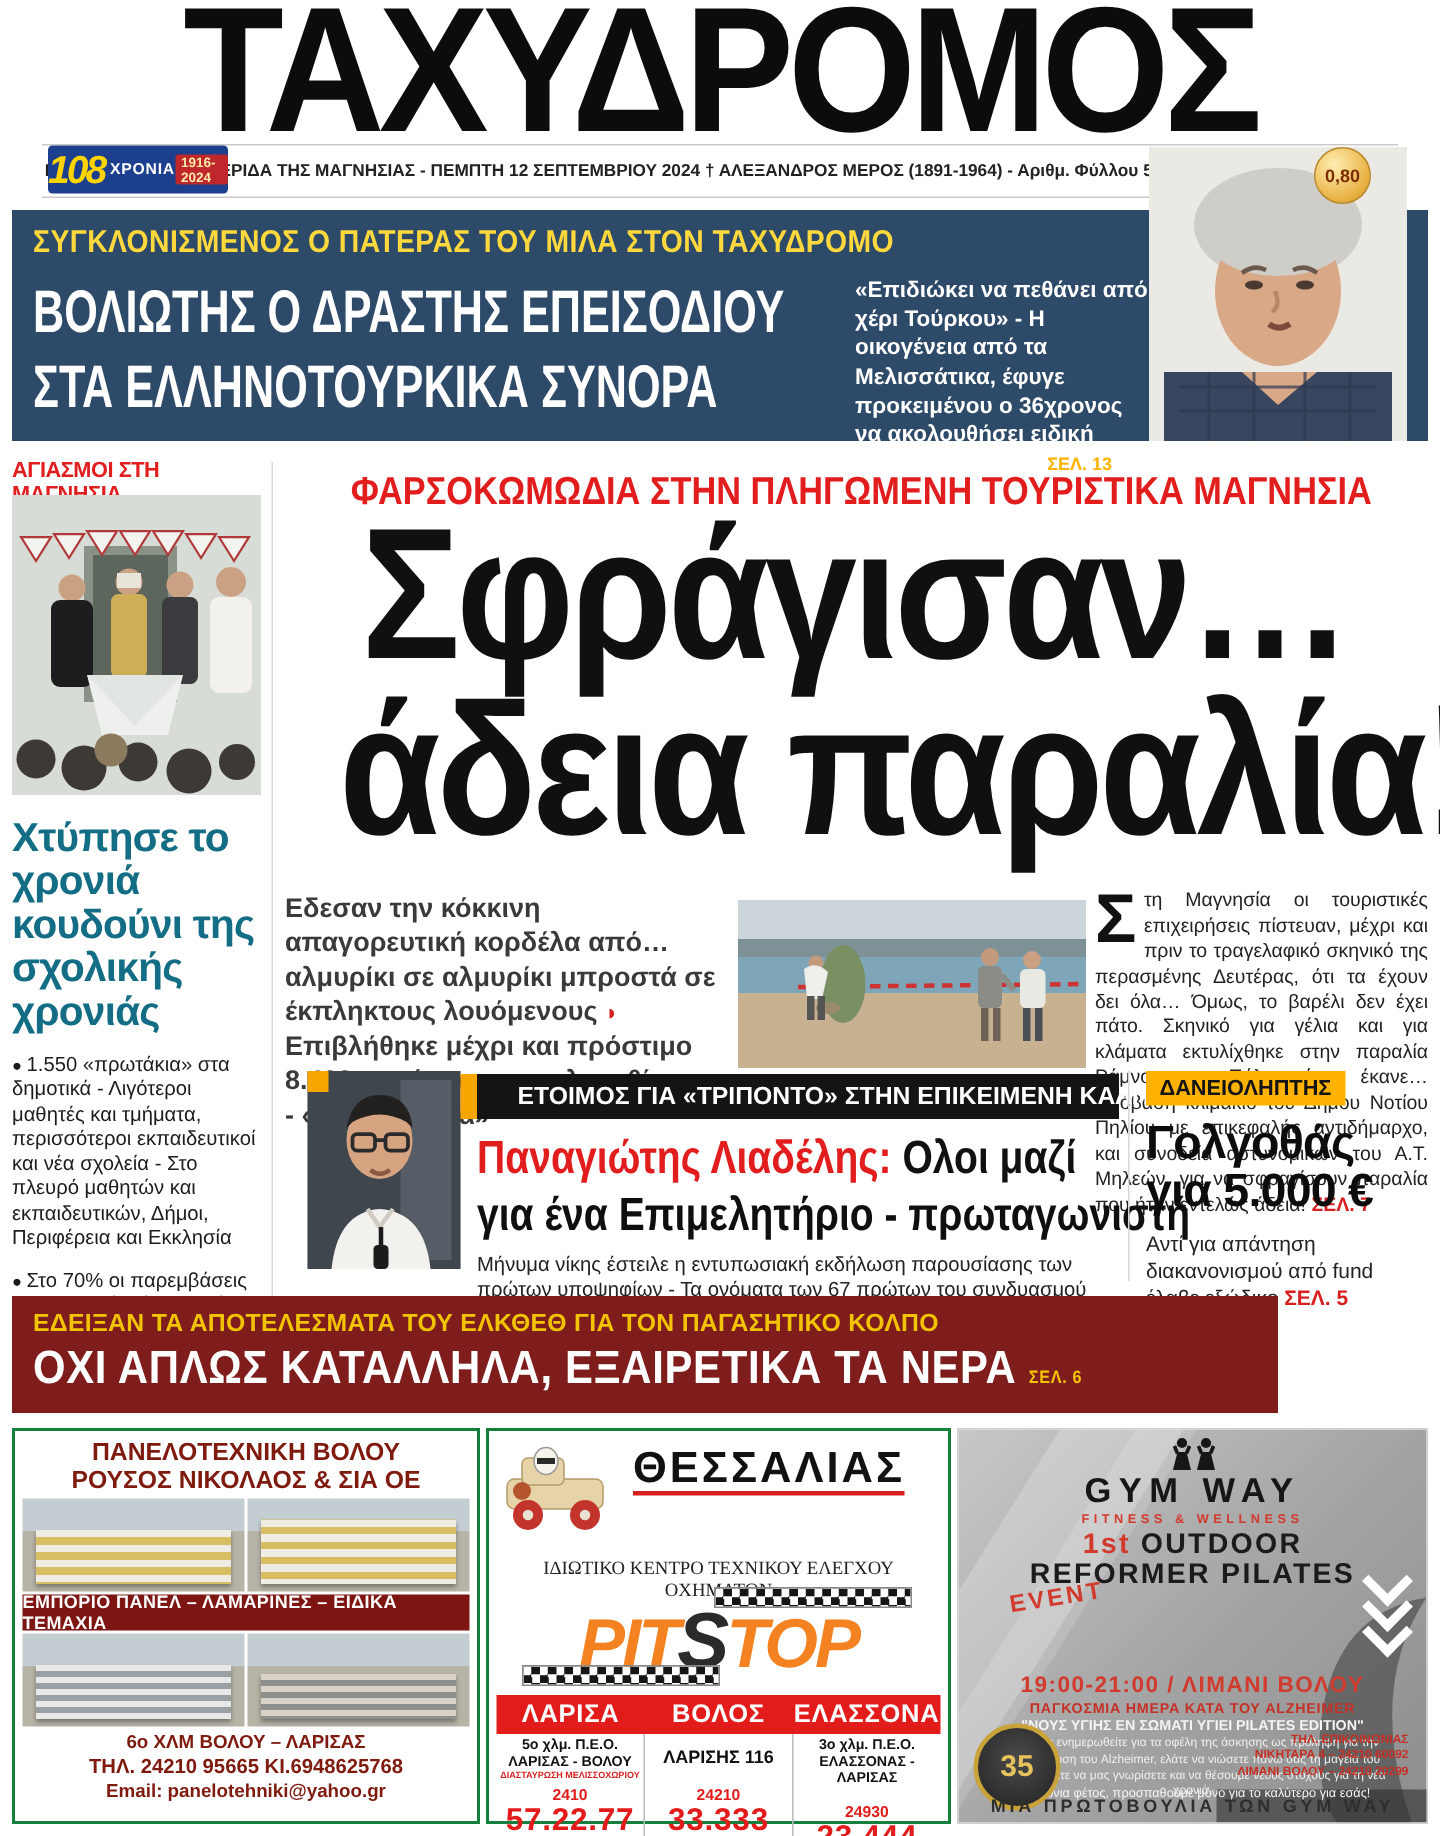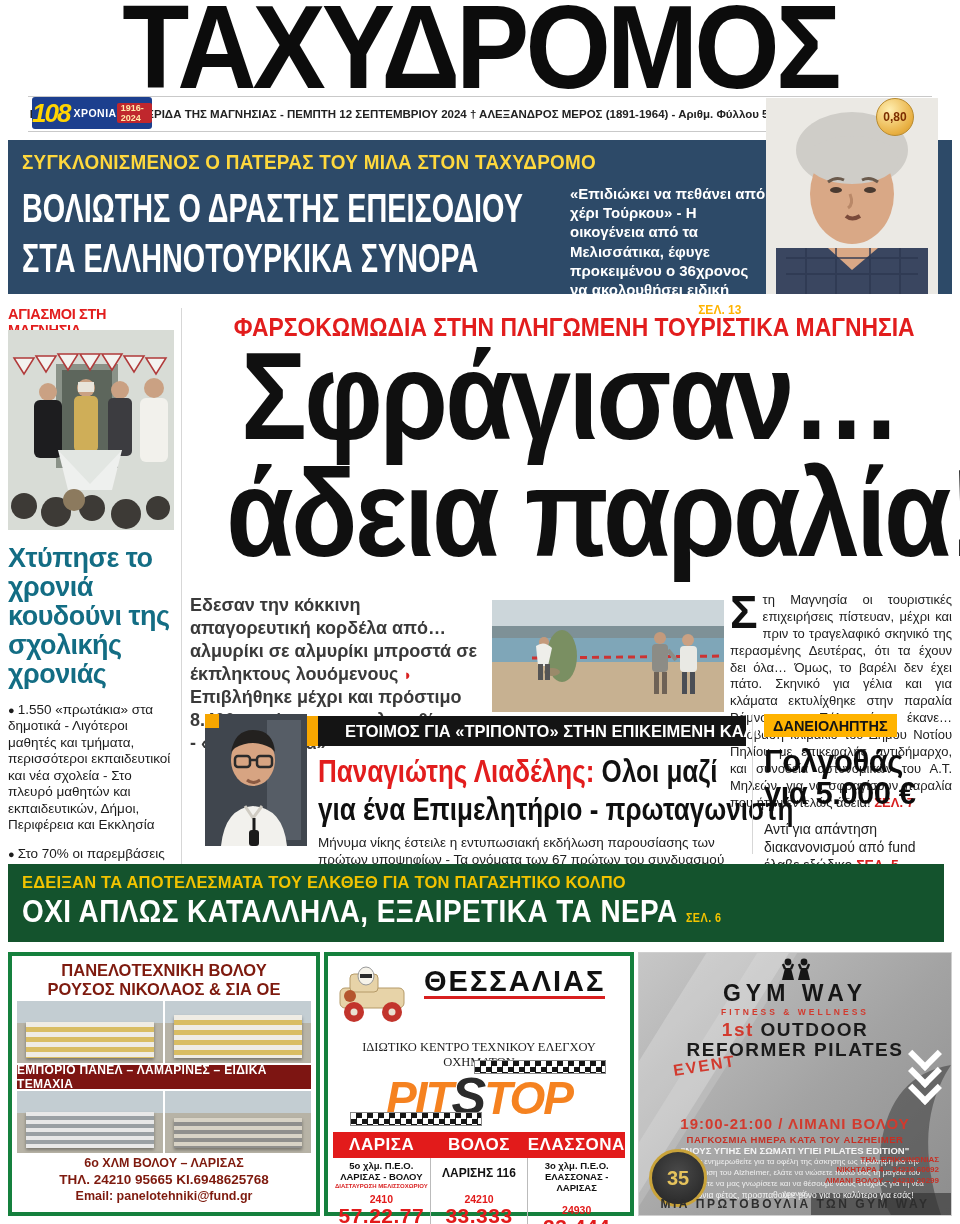--- a/index.html
+++ b/index.html
@@ -70,28 +70,28 @@
   .cham-h2{left:318px;top:792px;font-size:31px;font-weight:bold;color:#0f0f0f;transform:scaleX(.84);transform-origin:left;}
   .cham-deck{left:318px;top:834px;width:430px;font-size:13.5px;line-height:1.28;color:#222;}
 
   
   .loan-label{left:764px;top:714px;background:#ffb300;color:#141414;font-size:14.5px;font-weight:bold;
     padding:4px 9px 3px;}
   .loan-h{left:764px;top:746px;font-size:31px;line-height:1.04;font-weight:bold;color:#0c0c0c;letter-spacing:-.5px;}
   .loan-deck{left:764px;top:820px;width:186px;font-size:14px;line-height:1.3;color:#222;}
 
   
-  .cyan{left:8px;top:864px;width:936px;height:78px;background:#14532d;}
+  .cyan{left:8px;top:864px;width:844px;height:78px;background:#7f1d1d;}
   .cyan .kick{left:14px;top:9px;font-size:16.5px;font-weight:bold;color:#f2c300;letter-spacing:.2px;}
   .cyan .line{left:14px;top:30px;font-size:31px;font-weight:bold;color:#fff;transform:scaleX(.9);
     transform-origin:left;letter-spacing:.5px;}
   .cyan .pref2{color:#f2c300;font-size:12px;font-weight:bold;}
 
   
-  .ad{top:952px;height:264px;background:#fff;border:4px solid #15803d;box-sizing:border-box;}
+  .ad{top:952px;height:264px;background:#fff;border:2px solid #15803d;box-sizing:border-box;}
 
   
   .panel-ad{left:8px;width:312px;}
   .panel-title{margin-top:5px;text-align:center;color:#7e1a0e;font-size:16.5px;font-weight:bold;line-height:1.15;}
   .collage{position:absolute;left:5px;right:5px;top:45px;height:152px;display:flex;flex-direction:column;gap:2px;}
   .prow{display:flex;gap:2px;flex:1;}
   .q{flex:1;position:relative;background:linear-gradient(180deg,#c3cdd2 0 35%,#b7b3a6 35% 100%);overflow:hidden;}
   .q .stack{position:absolute;left:6%;right:6%;bottom:8%;height:58%;
     background:repeating-linear-gradient(180deg,#efece4 0 5px,#d9bd63 5px 10px);box-shadow:0 2px 3px rgba(0,0,0,.35);}
   .q.alt .stack{background:repeating-linear-gradient(180deg,#e8e8e8 0 4px,#9aa0a4 4px 8px);}
@@ -377,21 +377,21 @@
             <div class="stack"></div>
           </div>
         <div class="q">
             <div class="stack" style="height:48%;background:repeating-linear-gradient(180deg,#d8d3c6 0 4px,#8f8f8d 4px 8px);"></div>
           </div>
       </div>
     </div>
     <div class="panel-foot">
       <div class="l1">6ο ΧΛΜ ΒΟΛΟΥ – ΛΑΡΙΣΑΣ</div>
       <div class="l2">ΤΗΛ. 24210 95665 ΚΙ.6948625768</div>
-      <div class="l3">Email: panelotehniki@fund.gr</div>
+      <div class="l3">Email: panelotehniki@yahoo.gr</div>
     </div>
   </div>
 
   <div class="abs ad kteo-ad">
     <svg class="abs" style="left:8px;top:10px;" width="82" height="60" viewBox="0 0 82 60">
       <rect x="4" y="22" width="64" height="20" rx="5" fill="#e7d3a8" stroke="#b59a68"></rect>
       <rect x="14" y="8" width="28" height="18" rx="4" fill="#e7d3a8" stroke="#b59a68"></rect>
       <ellipse cx="30" cy="10" rx="8" ry="9" fill="#f6f3ea" stroke="#999"></ellipse>
       <rect x="24" y="8" width="12" height="4" fill="#2b2b2b"></rect>
       <circle cx="18" cy="46" r="10" fill="#c2342c"></circle>

